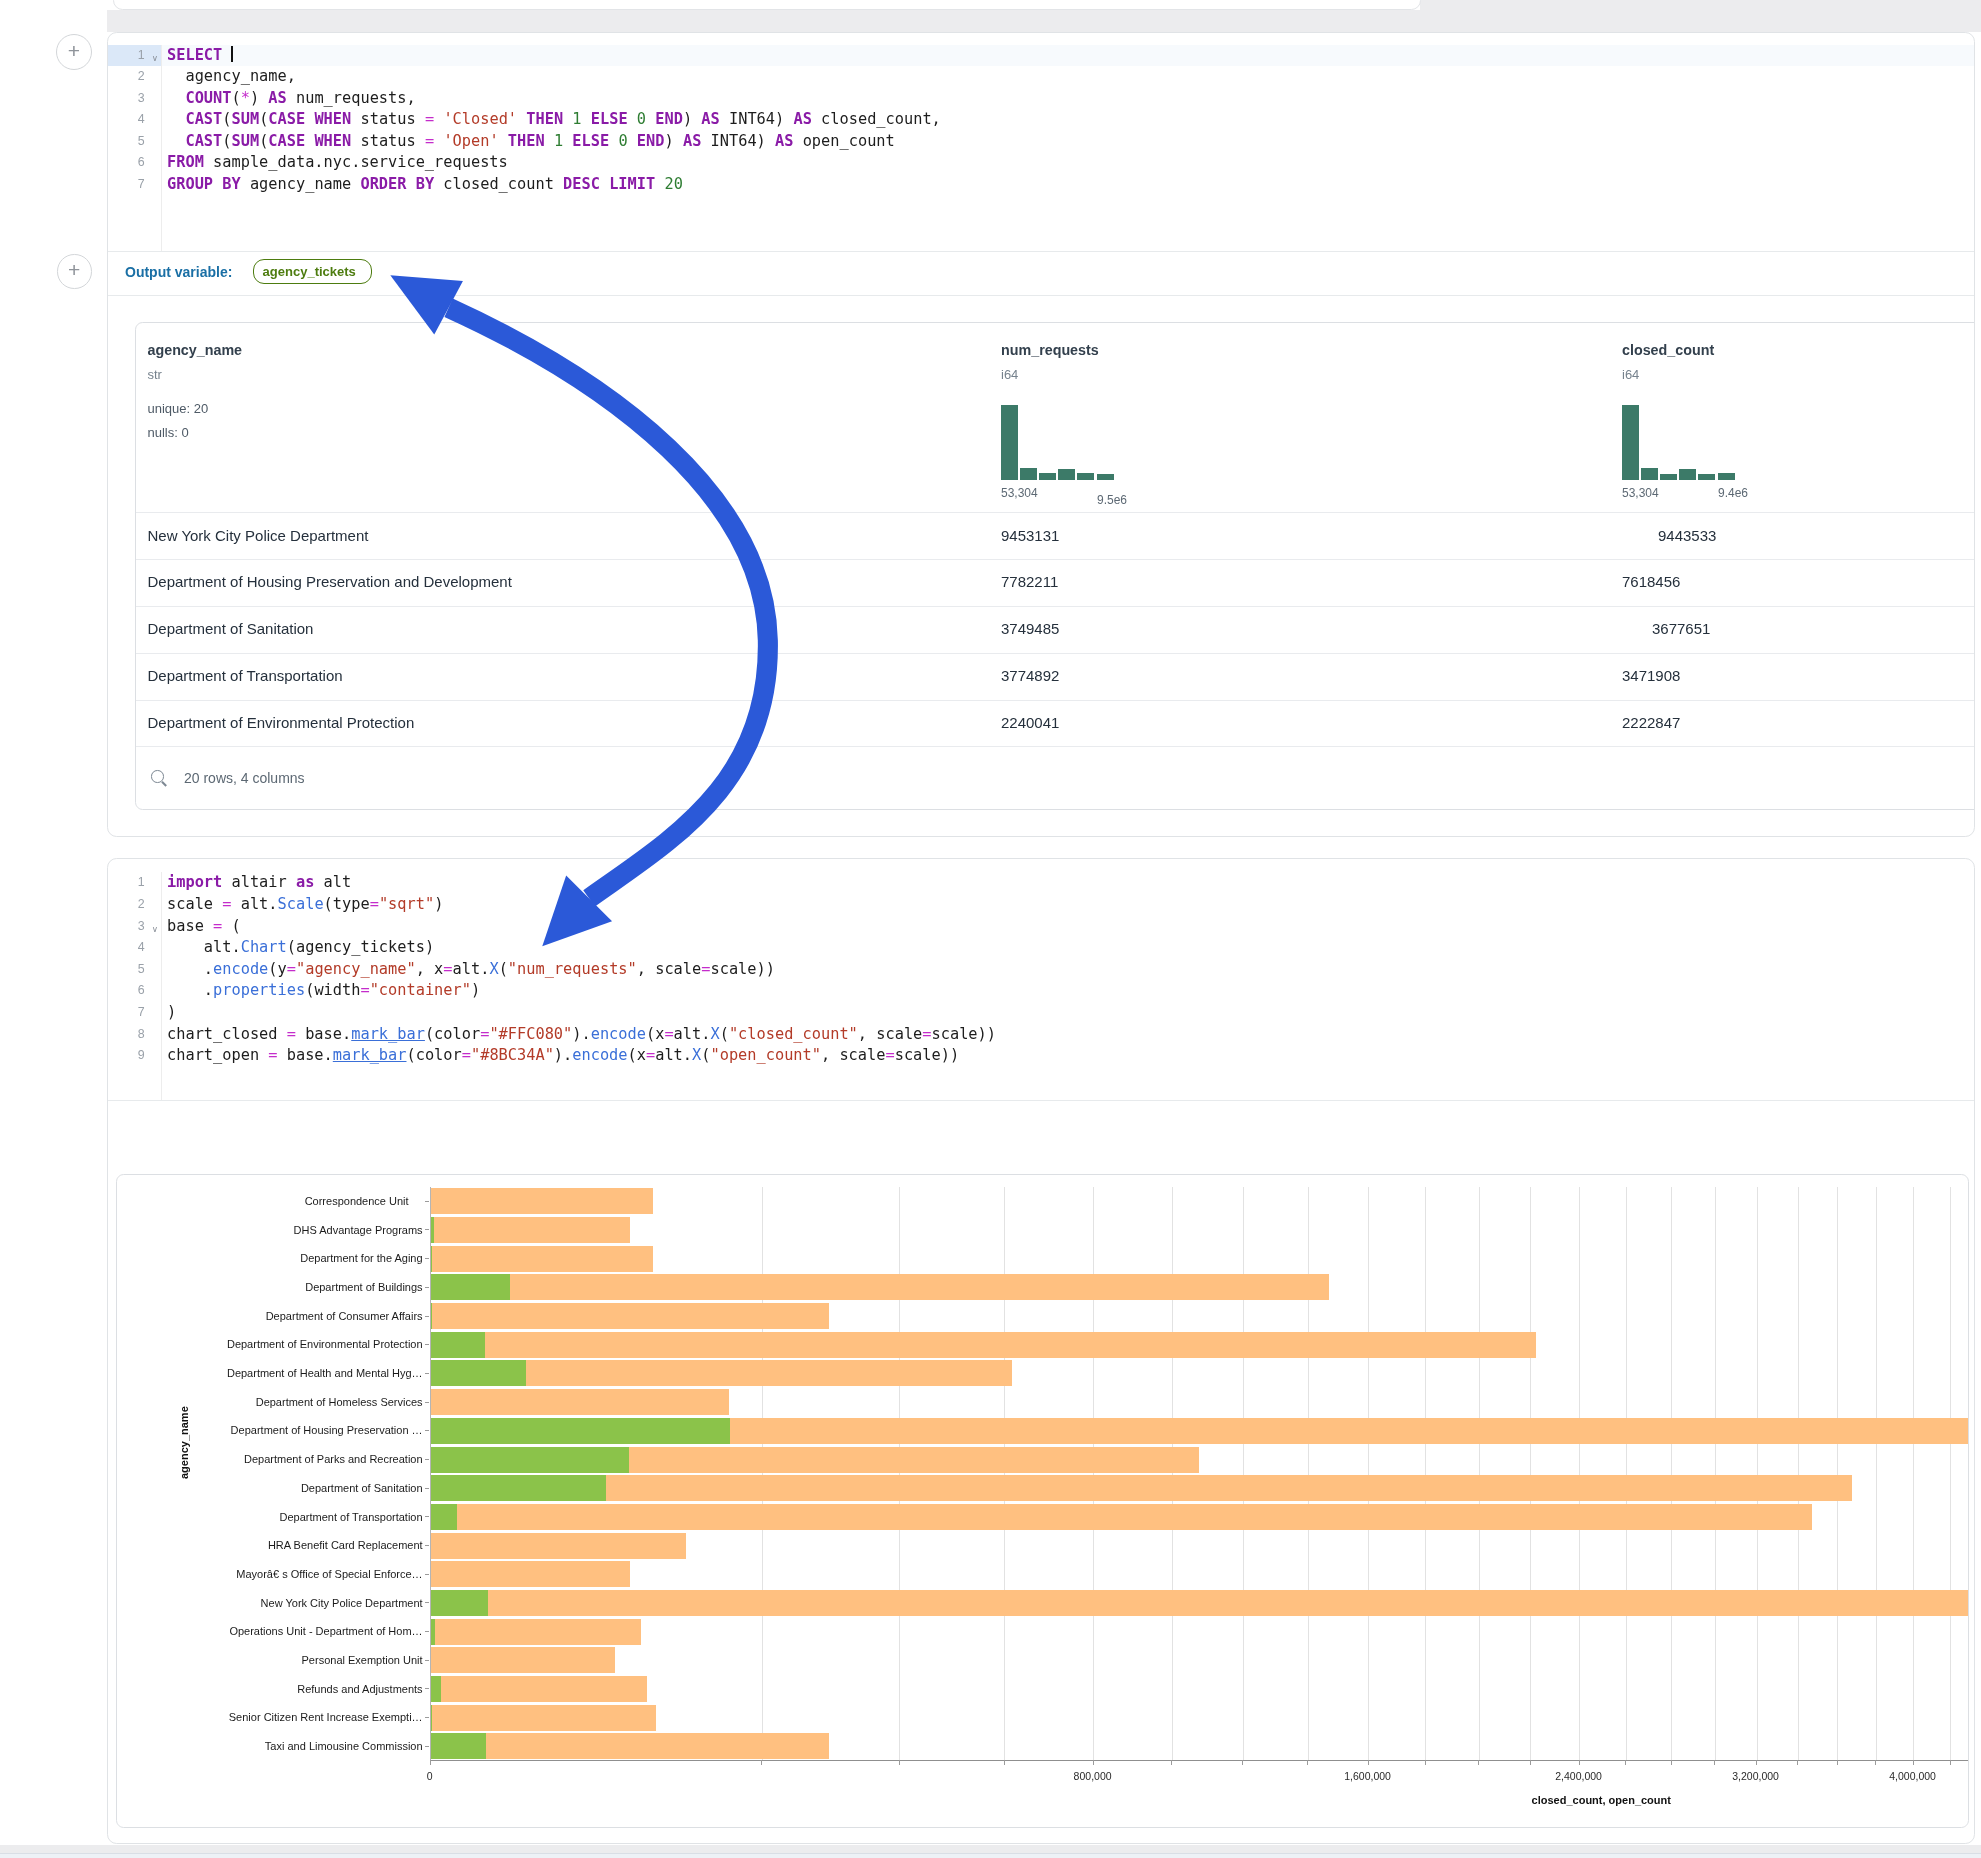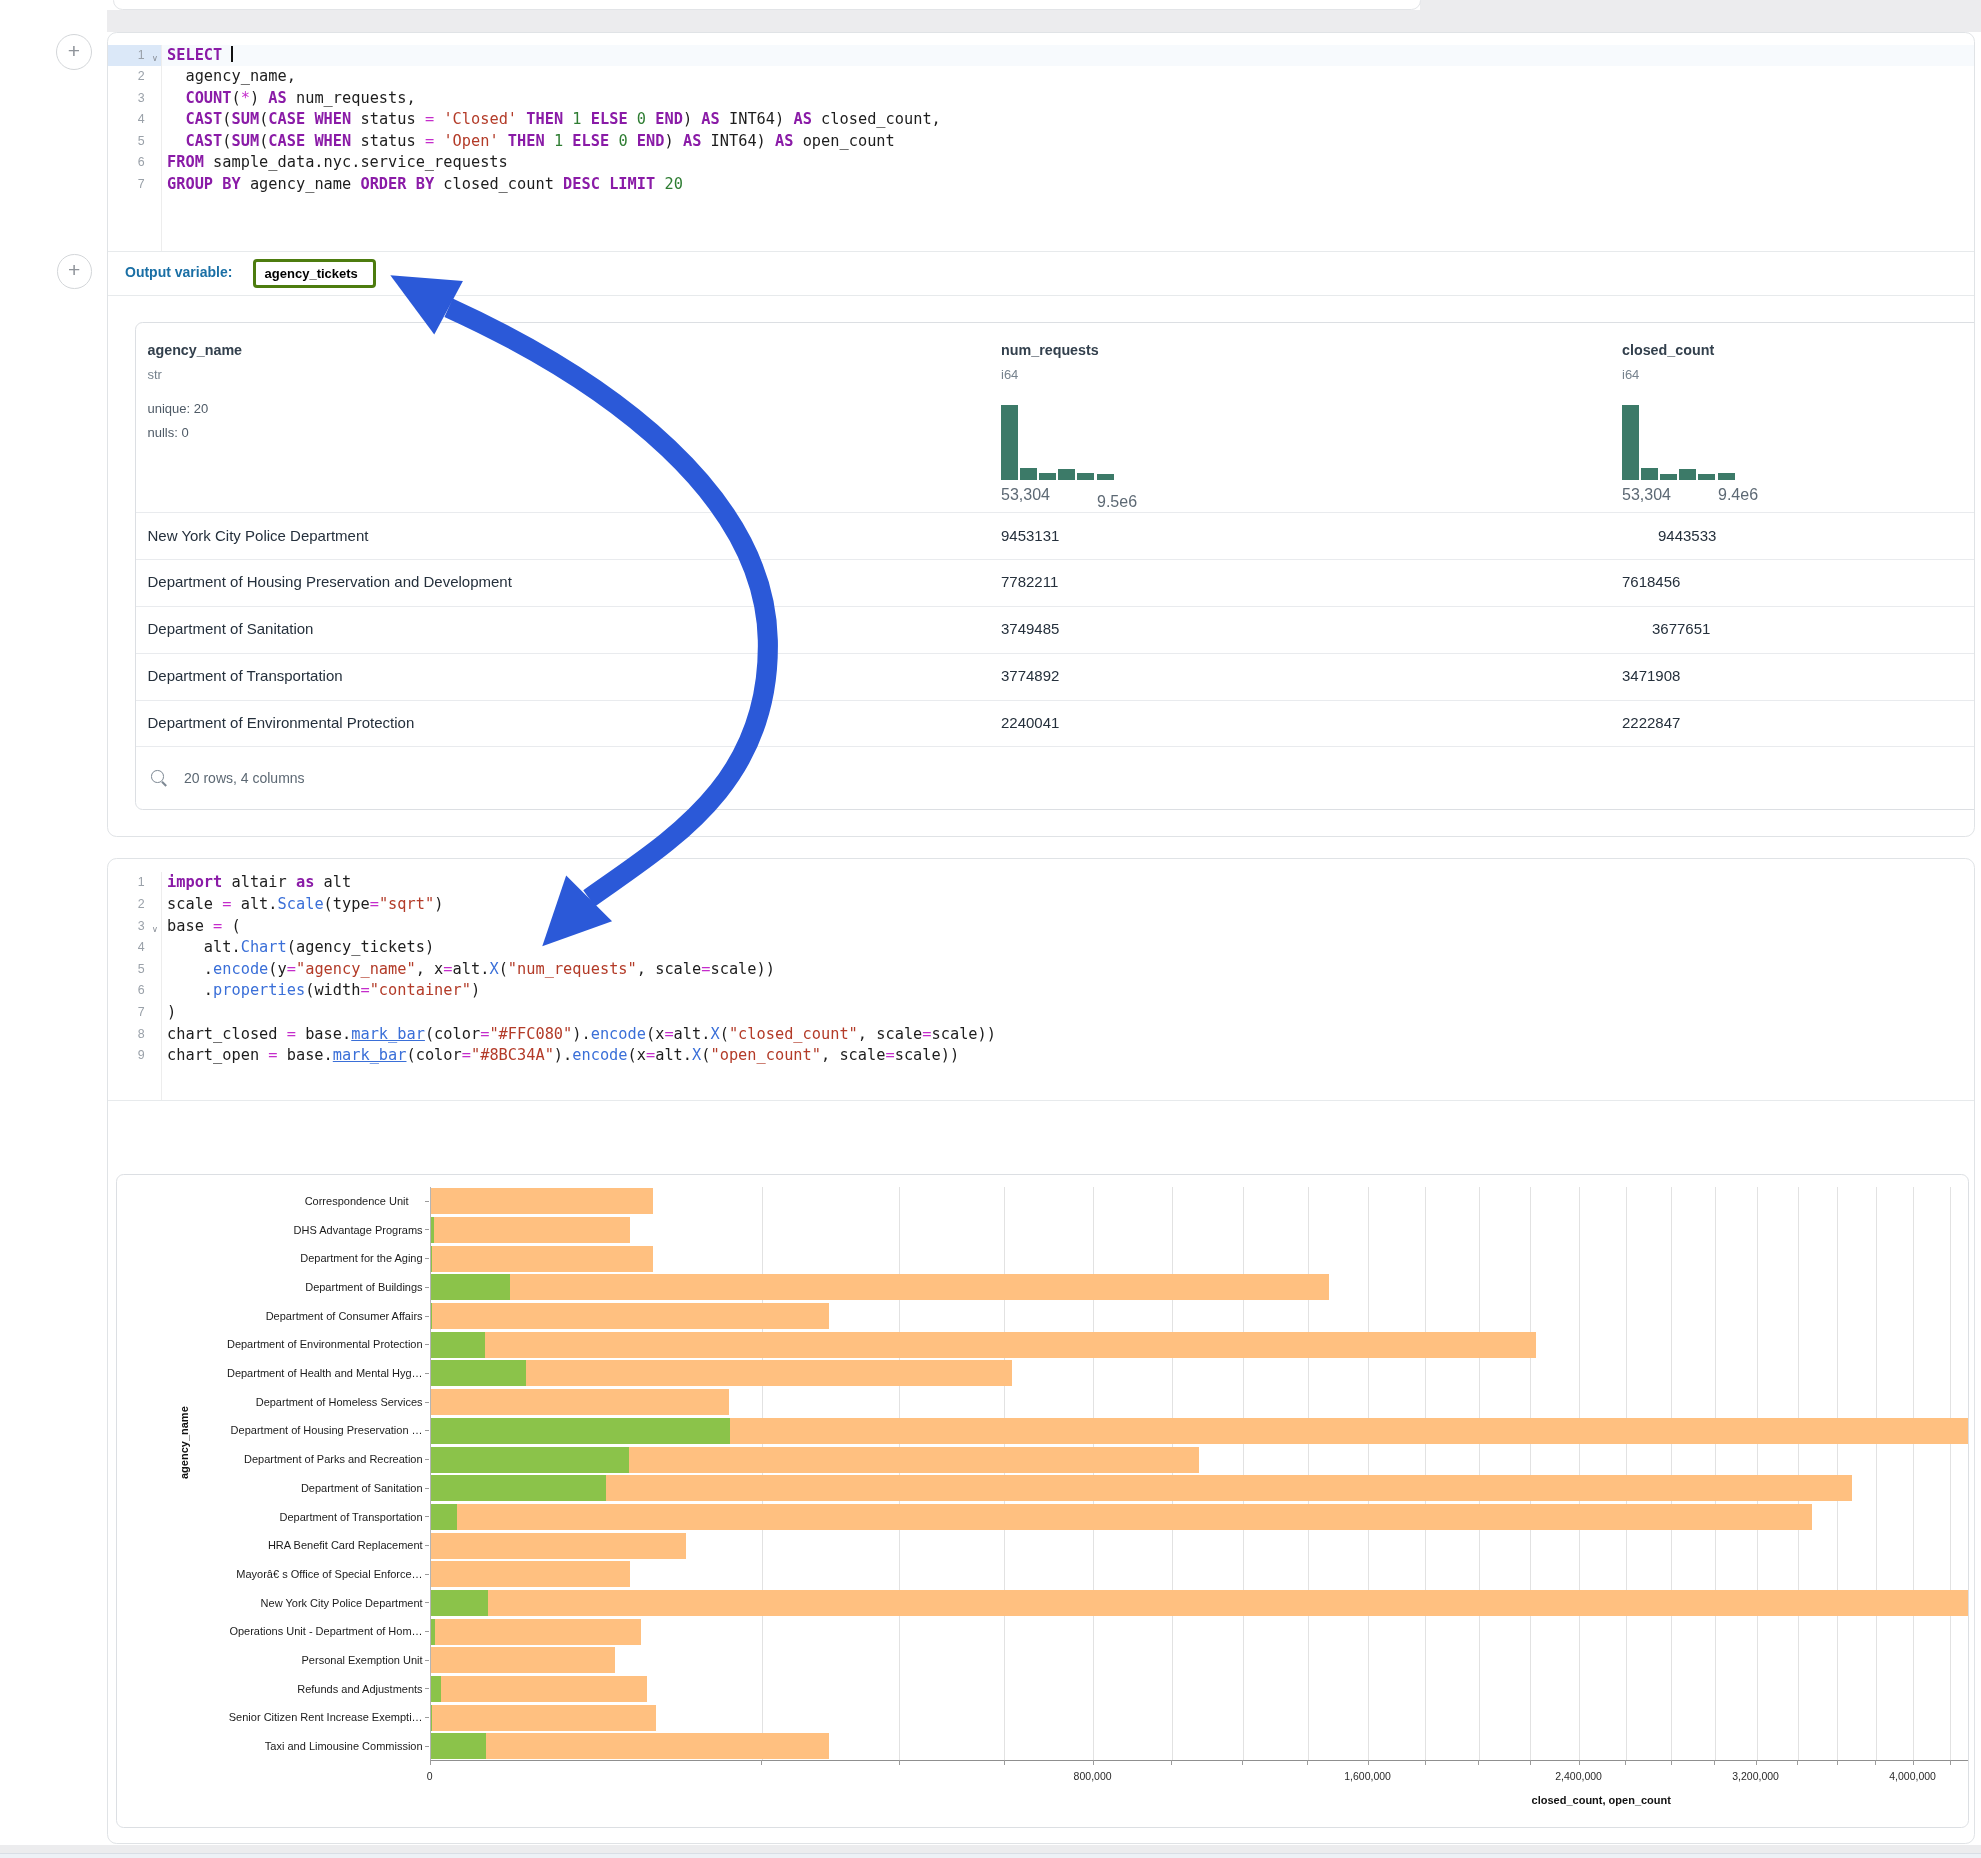--- a/index.html
+++ b/index.html
@@ -25,30 +25,30 @@
   .tok-f{color:#3a6fd8;}
   .tok-u{color:#3a6fd8;text-decoration:underline;}
   .tok-s{color:#b33b28;}
   .tok-n{color:#2e7d32;}
   .tok-o{color:#c42ccb;}
   .tok-t{color:#1d1d1d;}
   .tok-c{display:inline-block;width:1.4px;height:16.3px;background:#111;vertical-align:-2.9px;}
   .divider{position:absolute;left:0;right:0;height:1px;background:#e7eaec;}
   
   .outvar-label{position:absolute;font-size:14px;font-weight:bold;color:#1a6fa5;}
-  .outvar-pill{position:absolute;border:3px solid #4d7c0f;border-radius:4px;background:#fff;color:#000000;
+  .outvar-pill{position:absolute;border:1px solid #4d7c0f;border-radius:11px;background:#fff;color:#4d7c0f;
                font-size:13px;font-weight:bold;padding:3.8px 0 3.8px 8.6px;width:108px;overflow:hidden;white-space:nowrap;cursor:pointer;}
   
   .table-card{position:absolute;background:#fff;border:1px solid #dcdfe3;border-radius:7.6px;box-sizing:border-box;}
   .th-name{position:absolute;font-size:14.3px;font-weight:bold;color:#33404d;}
   .th-type{position:absolute;font-size:13px;color:#76828d;}
   .th-stat{position:absolute;font-size:13px;color:#4e5a66;}
   .hist{position:absolute;width:115px;height:75px;}
   .hist-bar{position:absolute;bottom:0;width:17px;background:#3c7a68;}
-  .hist-lab{position:absolute;font-size:16px;color:#5d6974;}
+  .hist-lab{position:absolute;font-size:12px;color:#5d6974;}
   .t-row-sep{position:absolute;left:0;right:0;height:1px;background:#e9ebee;}
   .t-cell{position:absolute;font-size:15px;color:#25303c;white-space:nowrap;}
   .t-footer{position:absolute;font-size:14px;color:#5c6873;}
   .mag{position:absolute;width:10.5px;height:10.5px;border:1.7px solid #7d8893;border-radius:50%;}
   .mag-handle{position:absolute;width:1.9px;height:5.7px;background:#7d8893;transform:rotate(-45deg);}
   
   .chart-card{position:absolute;background:#fff;border:1px solid #dcdfe3;border-radius:7.6px;box-sizing:border-box;overflow:hidden;}
   .plot{position:absolute;overflow:hidden;}
   .gridline{position:absolute;top:0;bottom:0;width:1px;background:#e2e2e2;}
   .bar{position:absolute;height:26px;}

